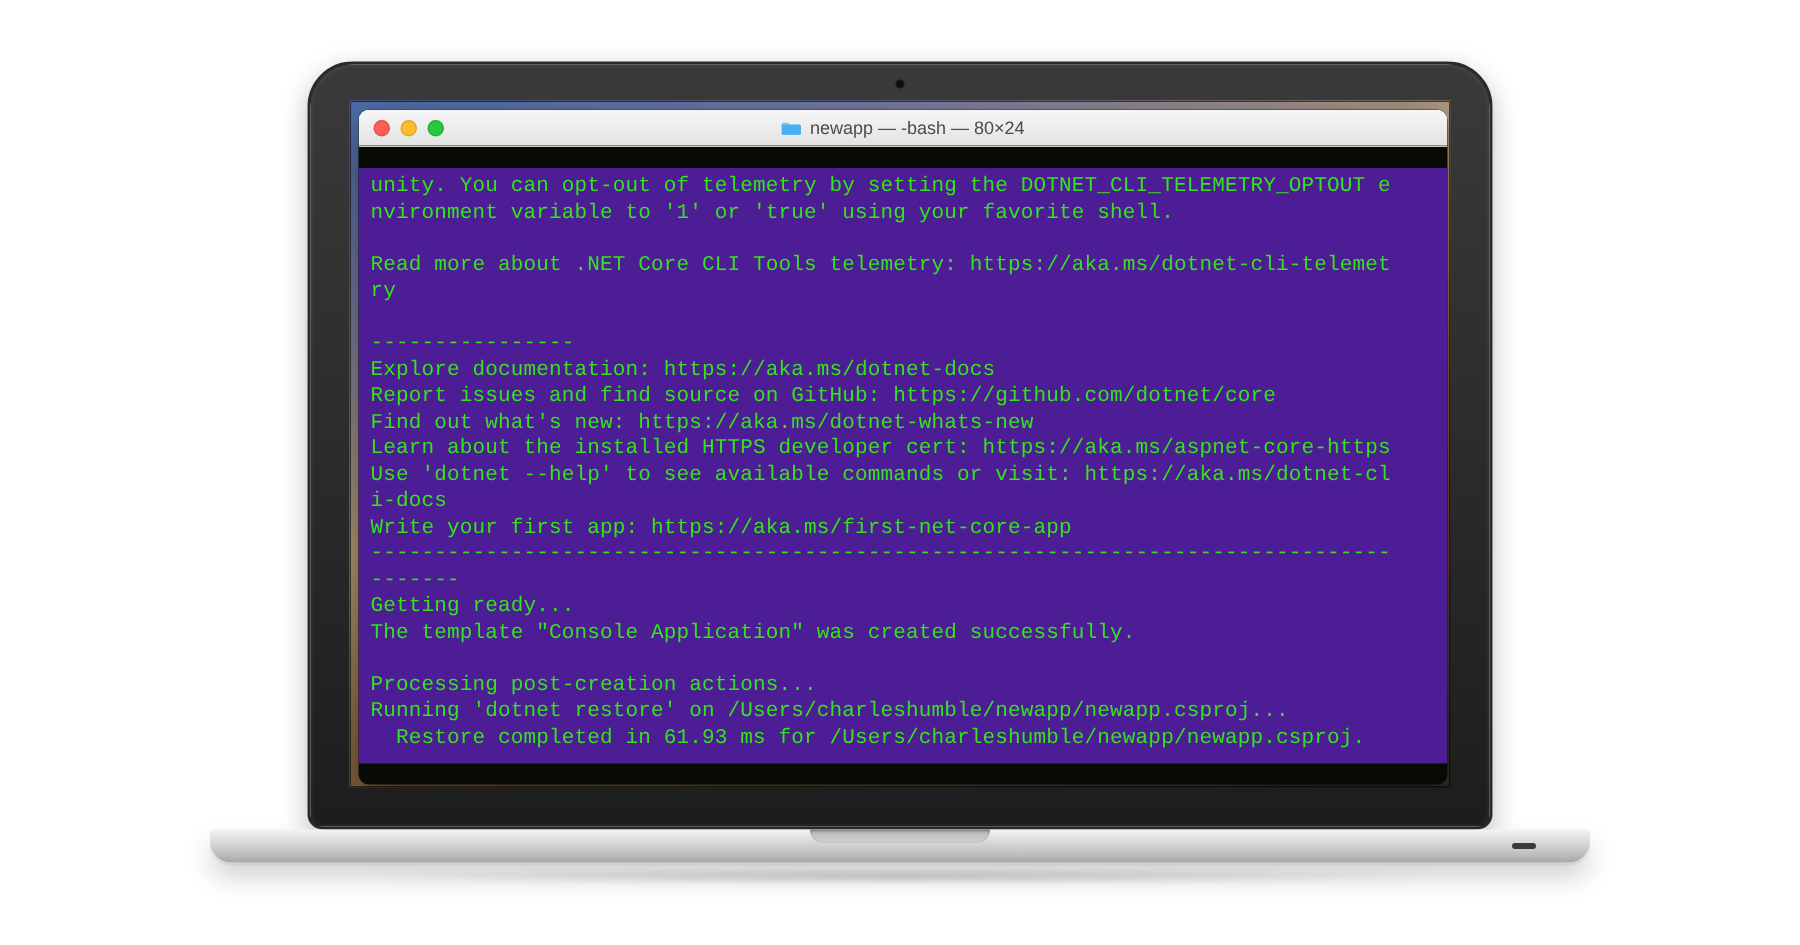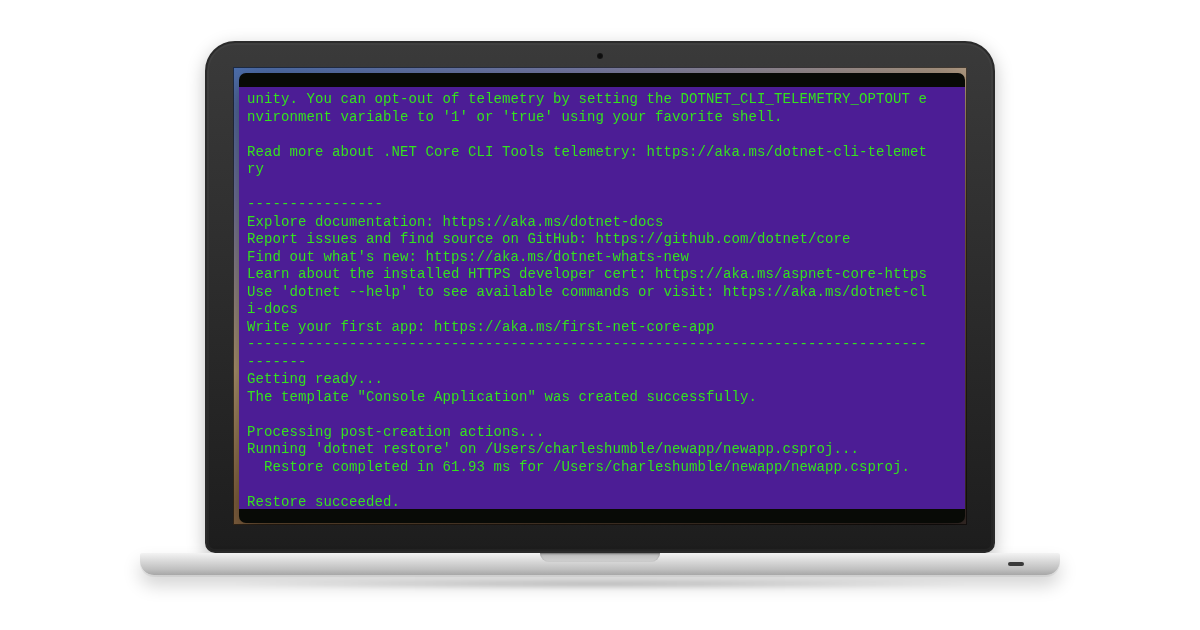--- a/index.html
+++ b/index.html
@@ -161,20 +161,36 @@
 </style>
 </head>
 <body>
 
 <div class="laptop">
   <div class="screen-outer">
     <div class="camera"></div>
     <div class="screen">
 
       <div class="term">
+        <div class="titlebar">
+          <div class="traffic">
+            <div class="light red"></div>
+            <div class="light yellow"></div>
+            <div class="light green"></div>
+          </div>
+          <div class="title">
+            <span class="folder-icon">
+              <svg viewBox="0 0 24 18" width="13" height="10">
+                <path d="M2 3 h6 l2 2 h12 v11 a2 2 0 0 1 -2 2 H2 a2 2 0 0 1 -2 -2 V5 a2 2 0 0 1 2 -2 z" fill="#6FC5F7"></path>
+                <path d="M0 6 h24 v10 a2 2 0 0 1 -2 2 H2 a2 2 0 0 1 -2 -2 z" fill="#49B0F1"></path>
+              </svg>
+            </span>
+            <span>newapp — -bash — 80×24</span>
+          </div>
+        </div>
         <pre class="term-body">unity. You can opt-out of telemetry by setting the DOTNET_CLI_TELEMETRY_OPTOUT e
 nvironment variable to '1' or 'true' using your favorite shell.
 
 Read more about .NET Core CLI Tools telemetry: https://aka.ms/dotnet-cli-telemet
 ry
 
 ----------------
 Explore documentation: https://aka.ms/dotnet-docs
 Report issues and find source on GitHub: https://github.com/dotnet/core
 Find out what's new: https://aka.ms/dotnet-whats-new

